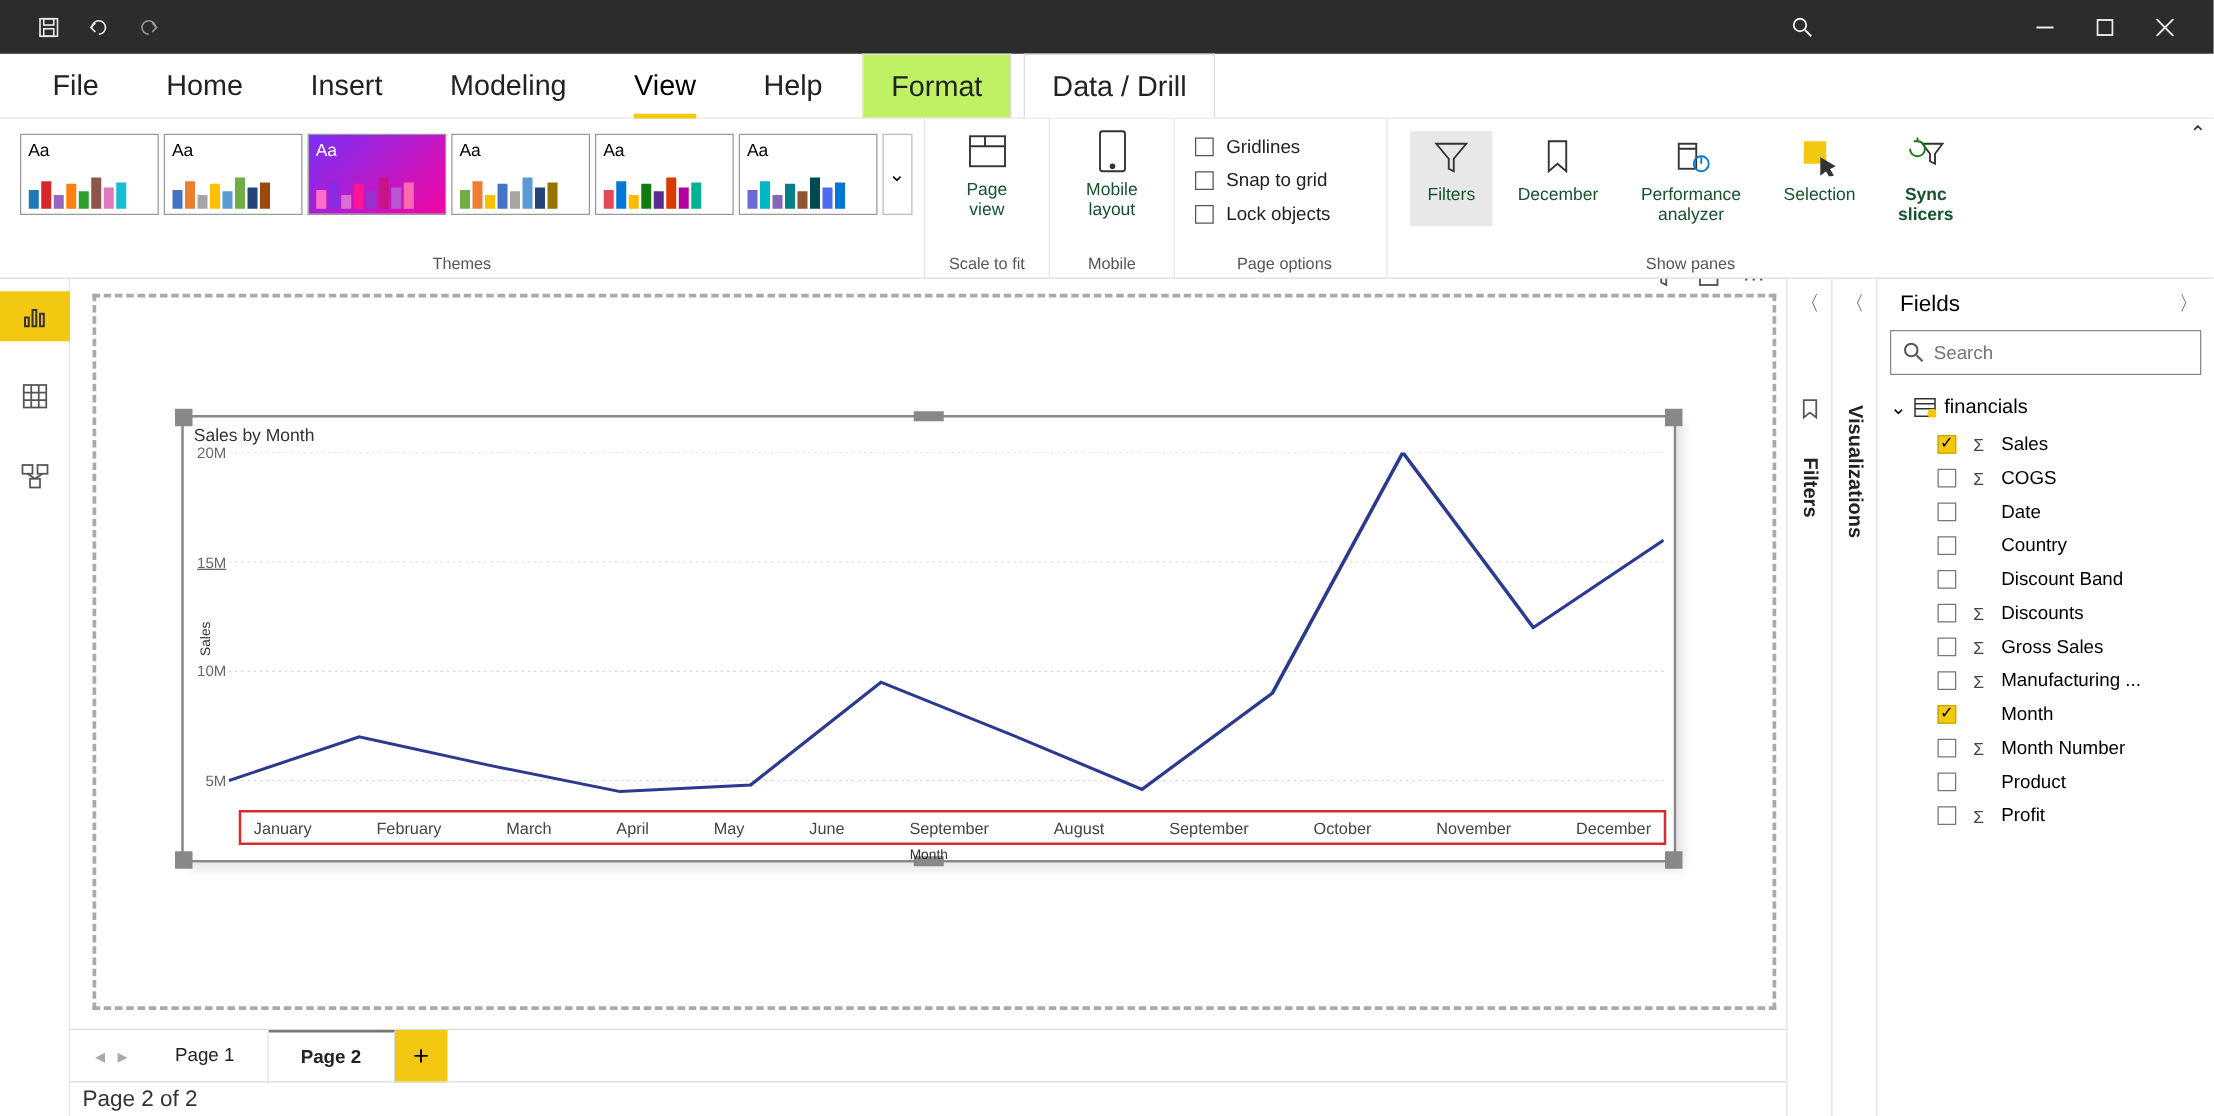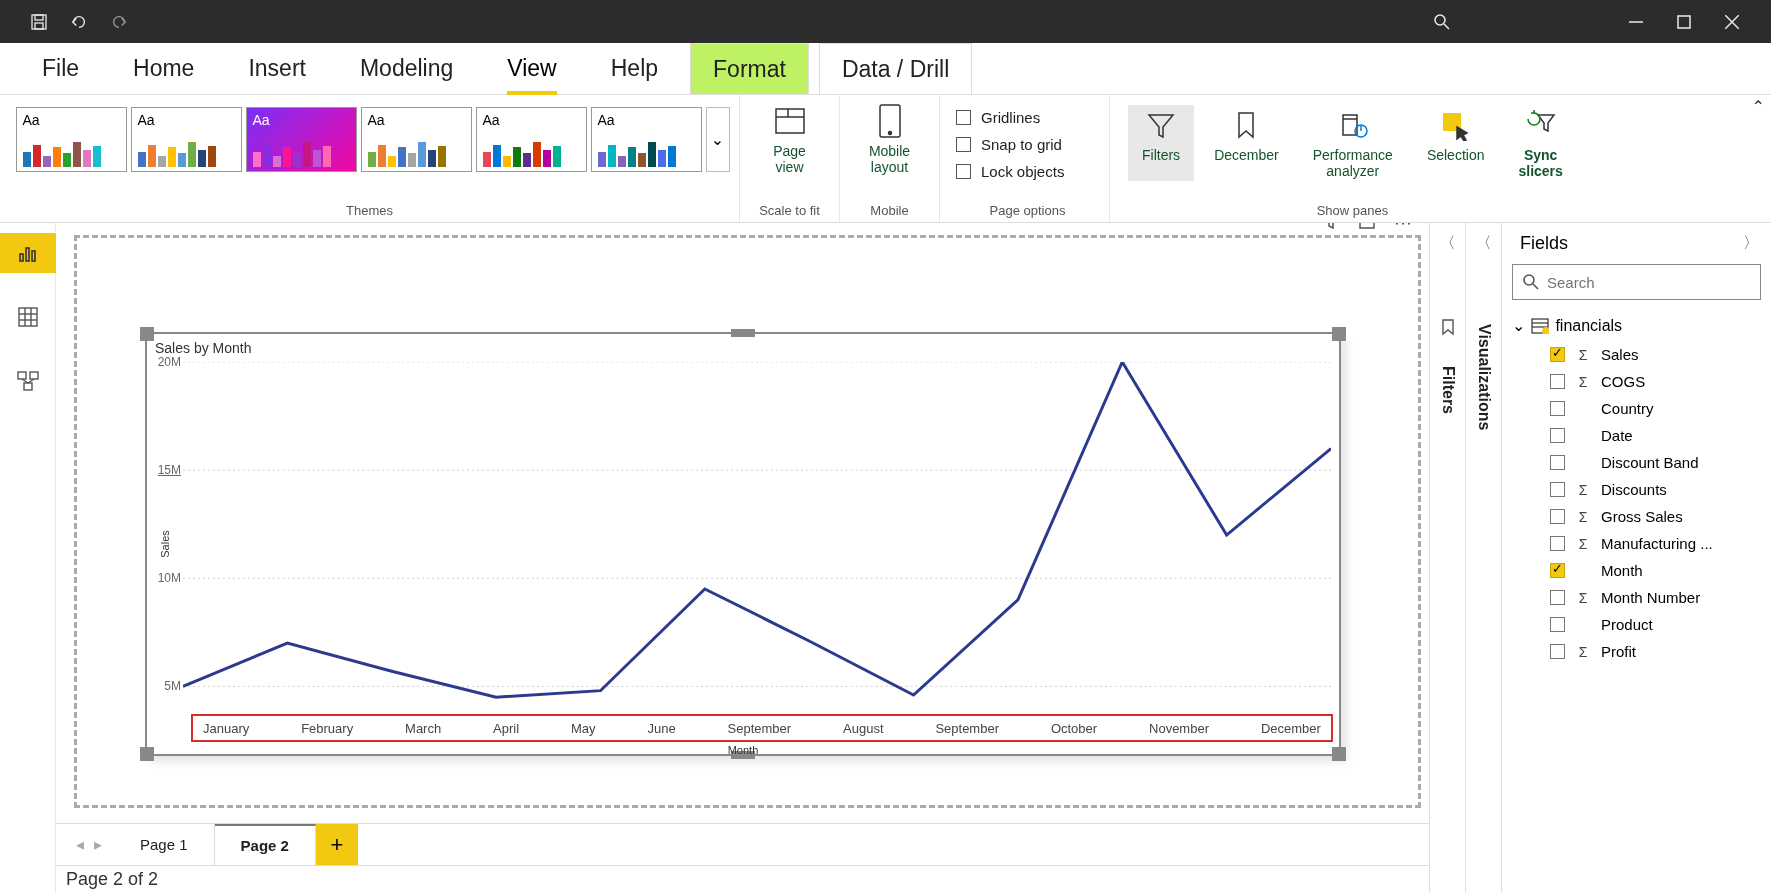--- a/index.html
+++ b/index.html
@@ -34,21 +34,21 @@
 .panes { display:flex; gap:6px; padding:4px 8px;}
 .bigbtn.active{background:#e8e8e8;}
 .ribbon-collapse{position:absolute;right:6px;top:2px;font-size:16px;color:#333;cursor:pointer;}
 .workarea { flex:1; display:flex; min-height:0;}
 .left-rail { width:56px; background:#fff; border-right:1px solid #e8e8e8; display:flex;flex-direction:column;align-items:center;padding-top:10px;gap:24px;}
 .left-rail .item{width:56px;height:40px;display:flex;align-items:center;justify-content:center;cursor:pointer;}
 .left-rail .item.active{background:#f2c811;}
 .canvas-wrap{flex:1;display:flex;flex-direction:column;min-width:0;}
 .canvas{flex:1;padding:12px 8px 0 18px;overflow:hidden;}
 .page{border:3px dashed #aaa;height:573px;position:relative;background:#fff;}
-.visual{position:absolute;left:68px;top:94px;width:1196px;height:424px;border:2px solid #888;background:#fff;box-shadow:6px 6px 8px rgba(0,0,0,0.1);}
+.visual{position:absolute;left:68px;top:94px;width:1196px;height:358px;border:2px solid #888;background:#fff;box-shadow:6px 6px 8px rgba(0,0,0,0.1);}
 .visual .handle{position:absolute;width:14px;height:14px;background:#888;}
 .visual .h-tl{left:-7px;top:-7px;} .visual .h-tr{right:-7px;top:-7px;} .visual .h-bl{left:-7px;bottom:-7px;} .visual .h-br{right:-7px;bottom:-7px;}
 .visual .h-t{left:50%;top:-5px;width:24px;height:8px;transform:translateX(-50%);}
 .visual .h-b{left:50%;bottom:-5px;width:24px;height:8px;transform:translateX(-50%);}
 .vis-header{position:absolute;top:-26px;right:6px;display:flex;gap:18px;}
 .vis-header span{color:#555;cursor:pointer;font-size:18px;}
 .chart-title{position:absolute;top:6px;left:8px;font-size:14px;color:#333;}
 .plot{position:absolute;left:36px;top:28px;right:8px;bottom:46px;}
 .yaxis{position:absolute;left:0;top:28px;bottom:46px;width:36px;}
 .yaxis .tick{position:absolute;right:2px;font-size:12px;color:#666;transform:translateY(-50%);} 
@@ -472,26 +472,26 @@
           <span>Sales</span>
         </div>
         <div class="ffield">
           <span class="cb"></span>
           <span class="sigma">Σ</span>
           <span>COGS</span>
         </div>
         <div class="ffield">
           <span class="cb"></span>
           <span class="sigma"></span>
+          <span>Date</span>
+        </div>
+        <div class="ffield">
+          <span class="cb"></span>
+          <span class="sigma"></span>
           <span>Country</span>
-        </div>
-        <div class="ffield">
-          <span class="cb"></span>
-          <span class="sigma"></span>
-          <span>Date</span>
         </div>
         <div class="ffield">
           <span class="cb"></span>
           <span class="sigma"></span>
           <span>Discount Band</span>
         </div>
         <div class="ffield">
           <span class="cb"></span>
           <span class="sigma">Σ</span>
           <span>Discounts</span>

